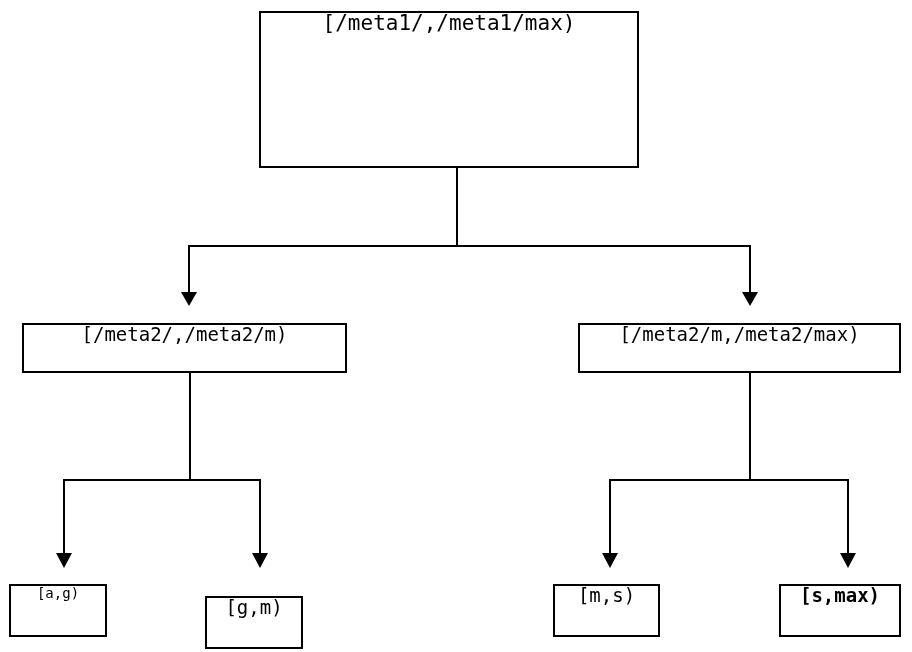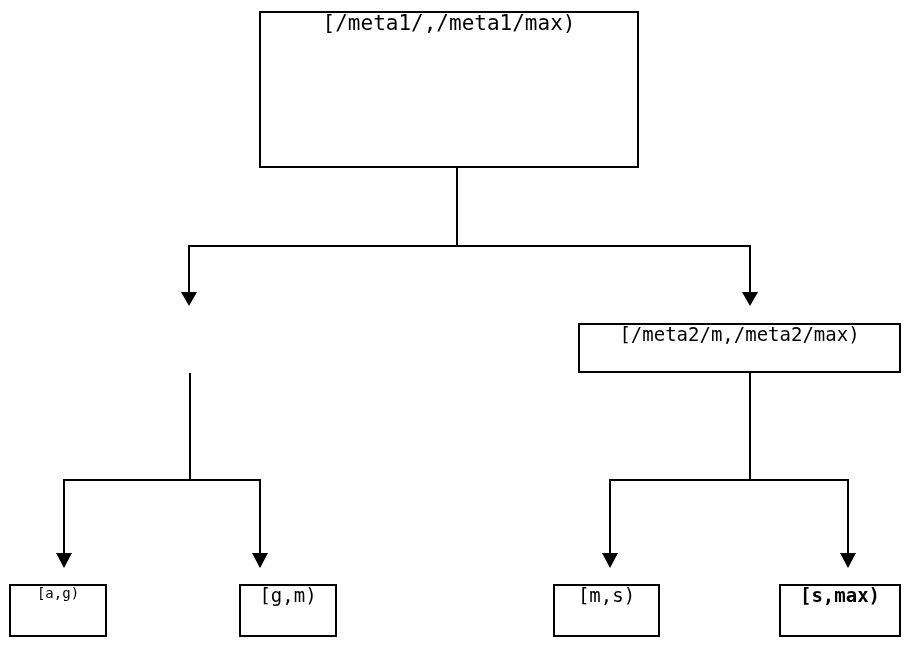--- a/index.html
+++ b/index.html
@@ -63,25 +63,24 @@
   
   #node-leaf-ag {
     left: 9px;
     top: 584px;
     width: 98px;
     height: 53px;
     font-size: 14px;
   }
   #node-leaf-gm {
     left: 205px;
-    top: 584px;
+    top: 596px;
     width: 98px;
     height: 53px;
     font-size: 19px;
-    margin-left: 34px;
   }
   #node-leaf-ms {
     left: 553px;
     top: 584px;
     width: 107px;
     height: 53px;
     font-size: 19px;
   }
   #node-leaf-smax {
     left: 779px;
@@ -128,20 +127,23 @@
       <polygon points="252,553 268,553 260,568"></polygon>
       <polygon points="602,553 618,553 610,568"></polygon>
       <polygon points="840,553 856,553 848,568"></polygon>
     </g>
   </svg>
 
   <div id="node-root" class="node-box">
     <span class="node-label">[/meta1/,/meta1/max)</span>
   </div>
 
+  <div id="node-internal-left" class="node-box">
+    <span class="node-label">[/meta2/,/meta2/m)</span>
+  </div>
 
   <div id="node-internal-right" class="node-box">
     <span class="node-label">[/meta2/m,/meta2/max)</span>
   </div>
 
   <div id="node-leaf-ag" class="node-box">
     <span class="node-label">[a,g)</span>
   </div>
 
   <div id="node-leaf-gm" class="node-box">

